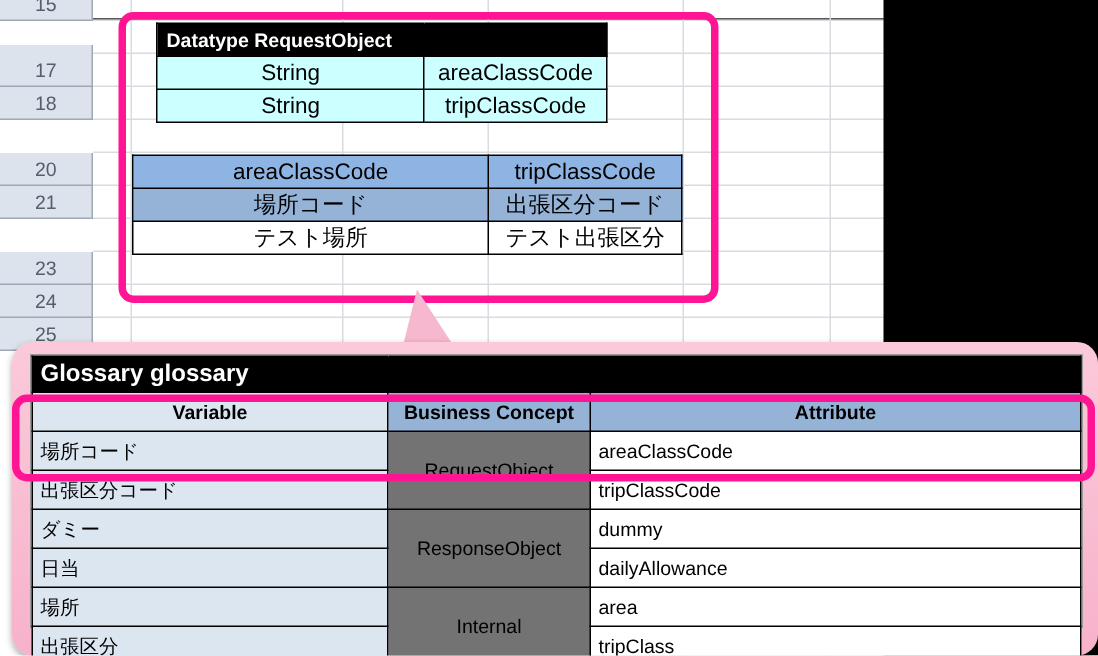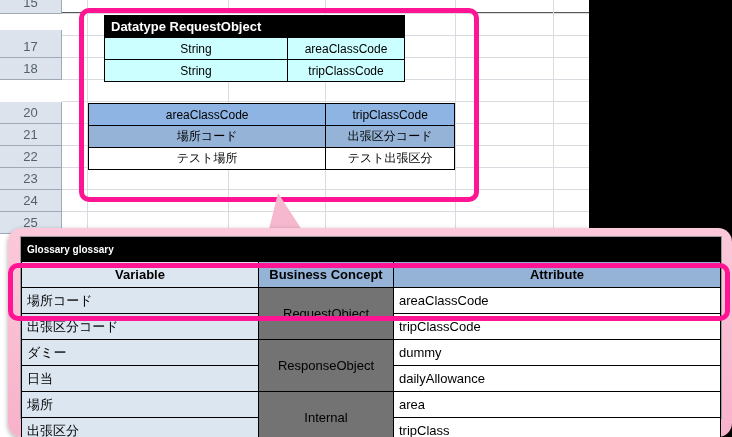--- a/index.html
+++ b/index.html
@@ -31,21 +31,21 @@
   #sheet .colline{
     position:absolute;top:0;width:1px;height:437px;background:#d8dce1;
   }
   #sheet .blackpane{
     position:absolute;left:589px;top:0;width:143px;height:437px;background:#000000;
   }
   
   .xtable{position:absolute;border-collapse:collapse;}
   .xtable td{
     border:1px solid #000000;
-    font-size:12px;
+    font-size:15px;
     height:22px;
     text-align:center;
     color:#000;
     padding:0;
     box-sizing:border-box;
   }
   .xtable td.title{
     background:#000000;color:#ffffff;font-weight:bold;
     text-align:left;padding-left:6px;font-size:13px;
     border:1px solid #000;
@@ -82,41 +82,40 @@
     position:absolute;left:0;top:0;width:100%;
     border-collapse:collapse;table-layout:fixed;
   }
   #gtable td{
     border:1px solid #000000;
     font-size:13px;height:26px;padding:0 5px;
     box-sizing:border-box;color:#000;
   }
   #gtable td.gtitle{
     background:#000;color:#fff;font-weight:bold;text-align:left;
-    font-size:10px;height:24px;
+    font-size:16px;height:24px;
   }
   #gtable td.gh-var{background:#dce6f1;text-align:center;font-weight:bold;}
   #gtable td.gh-blue{background:#95b3d7;text-align:center;font-weight:bold;}
   #gtable td.v-cell{background:#dce6f1;text-align:left;}
   #gtable td.c-cell{background:#737373;text-align:center;}
   #gtable td.a-cell{background:#ffffff;text-align:left;}
 </style>
 </head>
 <body>
 
 <div id="sheet">
   <div class="hdr-top"></div>
 
   <div class="rowhdr" style="top:-8px"><span>15</span></div>
   <div class="rowhdr" style="top:30px"><span>16</span></div>
   <div class="rowhdr" style="top:36px"><span>17</span></div>
   <div class="rowhdr" style="top:58px"><span>18</span></div>
   <div class="rowhdr" style="top:102px"><span>20</span></div>
   <div class="rowhdr" style="top:124px"><span>21</span></div>
-  <div class="rowhdr" style="top:146px"><span>22</span></div>
   <div class="rowhdr" style="top:168px"><span>23</span></div>
   <div class="rowhdr" style="top:190px"><span>24</span></div>
   <div class="rowhdr" style="top:212px"><span>25</span></div>
 
   <div class="gridrow" style="top:-8px"></div>
   <div class="gridrow" style="top:14px"></div>
   <div class="gridrow" style="top:36px"></div>
   <div class="gridrow" style="top:58px"></div>
   <div class="gridrow" style="top:80px"></div>
   <div class="gridrow" style="top:102px"></div>

